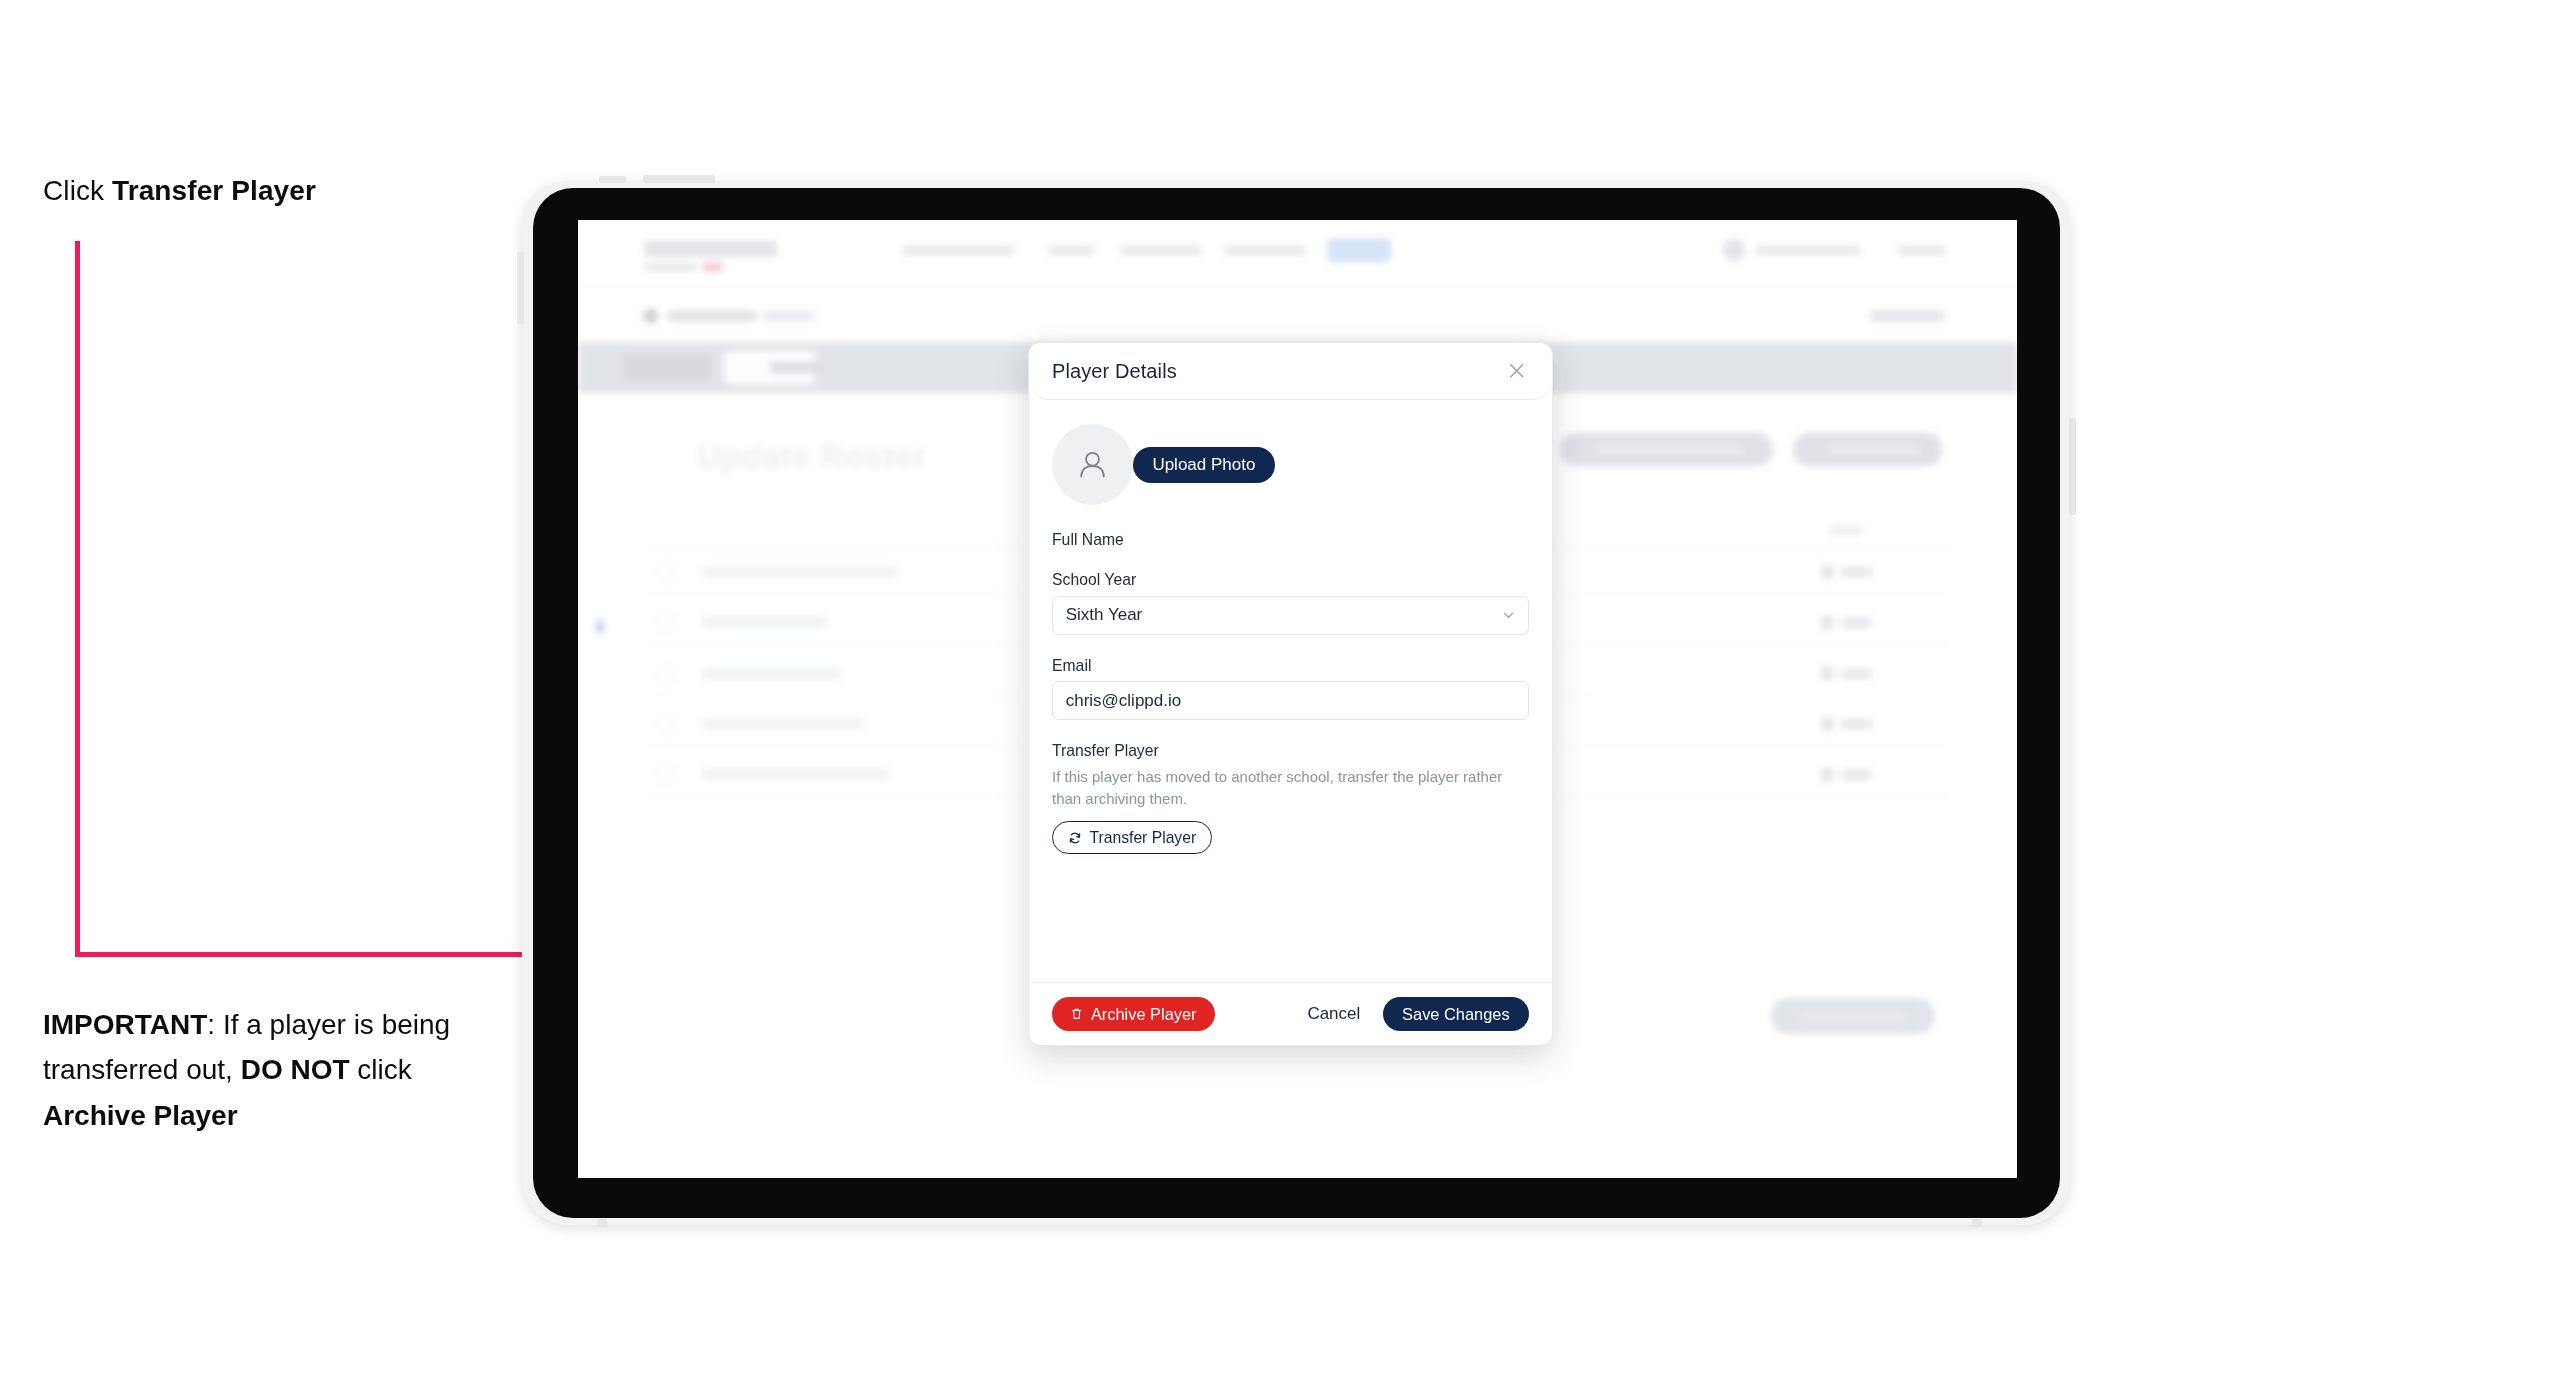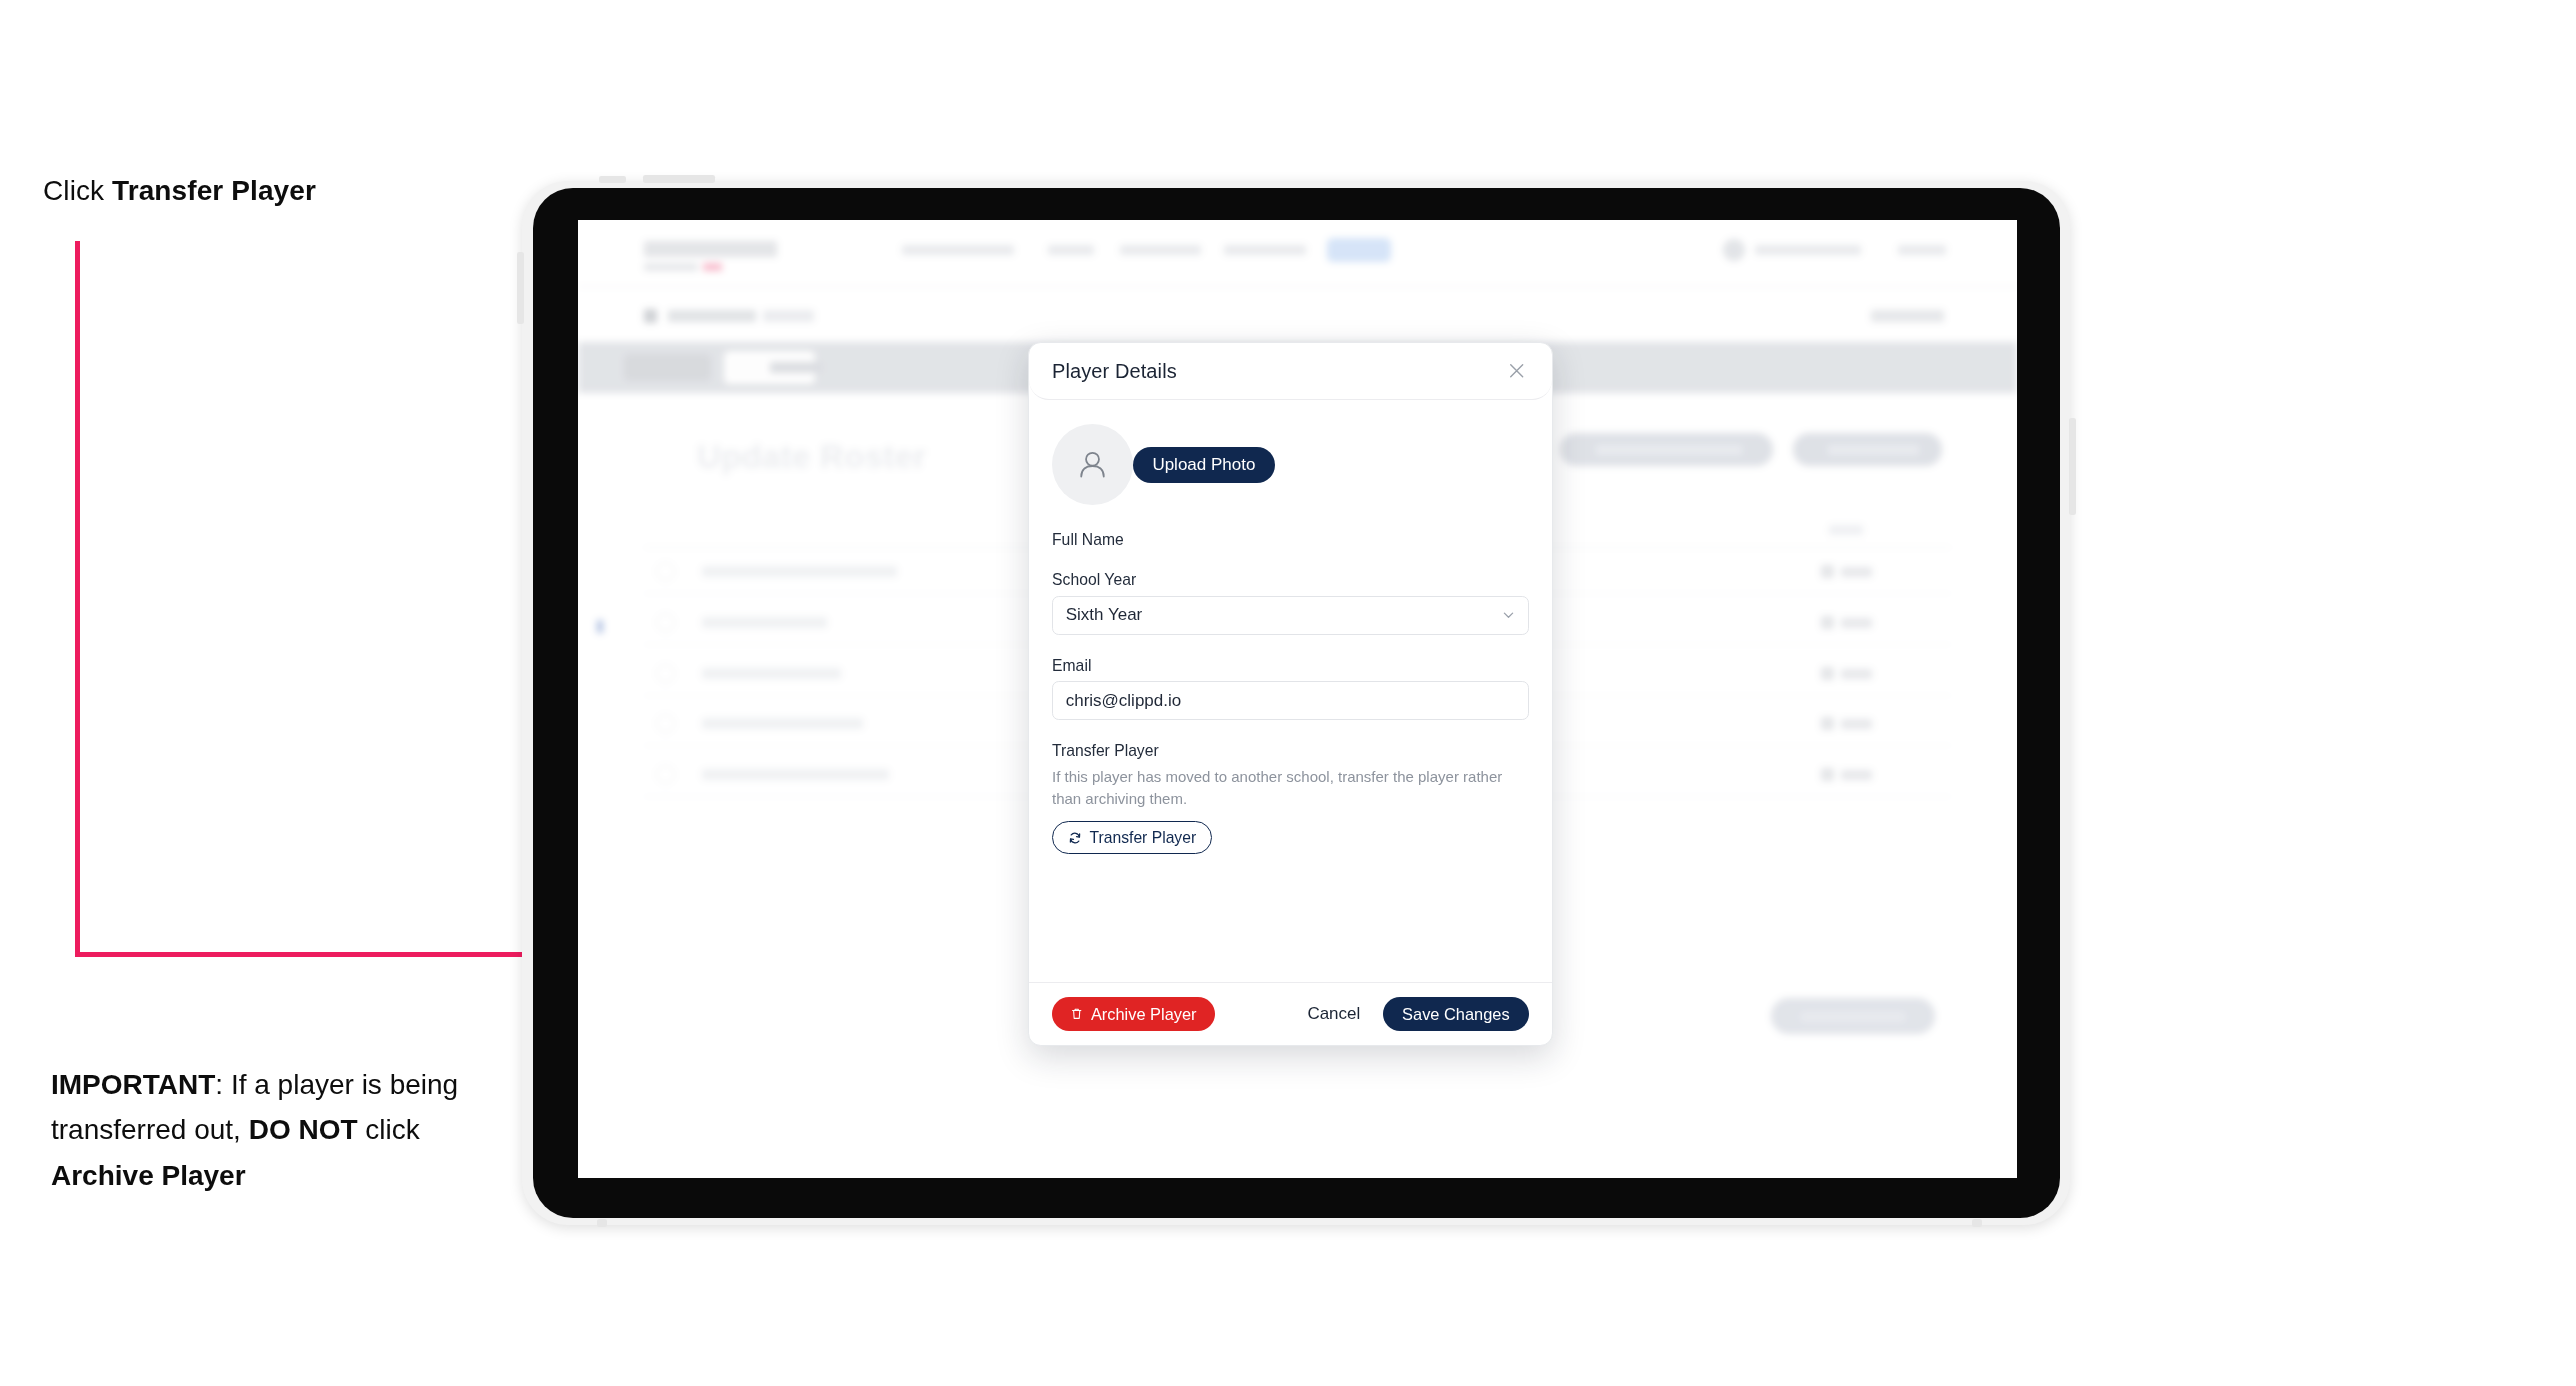--- a/index.html
+++ b/index.html
@@ -12,23 +12,23 @@
   #stage { position: relative; width: 2047px; height: 1386px; background: #fff; }
 
   
   .ann-top {
     position: absolute; left: 43px; top: 173px;
     font-size: 28px; color: #0d0d0d; letter-spacing: 0.1px;
     white-space: nowrap; line-height: 1.3;
   }
   .ann-top b { font-weight: 700; }
   .ann-bottom {
-    position: absolute; left: 43px; top: 1062px;
+    position: absolute; left: 43px; top: 1002px;
     width: 463px;
-    font-size: 28px; color: #0d0d0d; line-height: 1.62; margin-left: 8px;
+    font-size: 28px; color: #0d0d0d; line-height: 1.62;
   }
   .ann-bottom b { font-weight: 700; }
 
   
   .arrow-line-v {
     position: absolute; left: 75px; top: 241px;
     width: 5.2px; height: 715px; background: #ED २;
     background: #ED1C5E;
   }
   .arrow-line-h {

